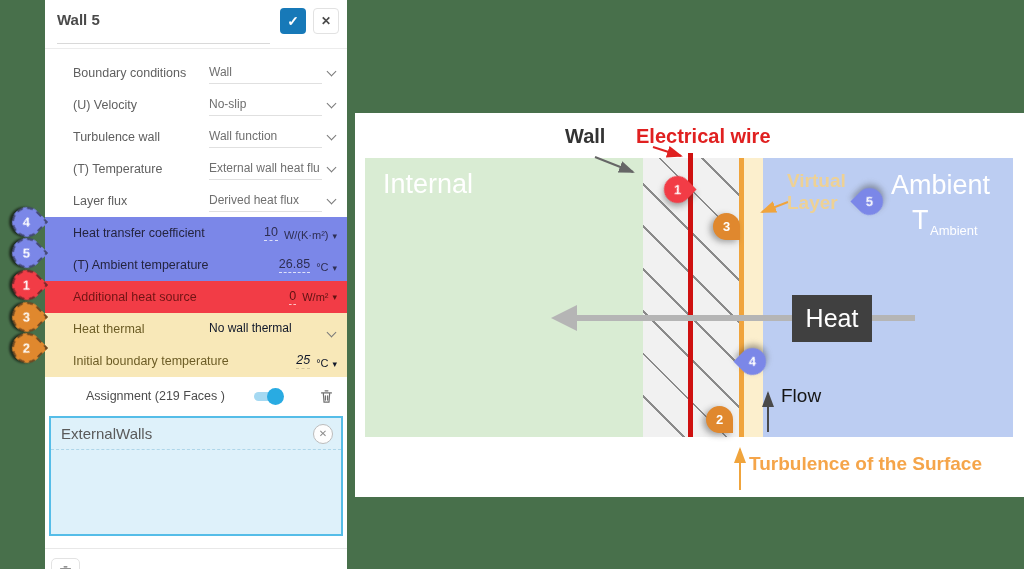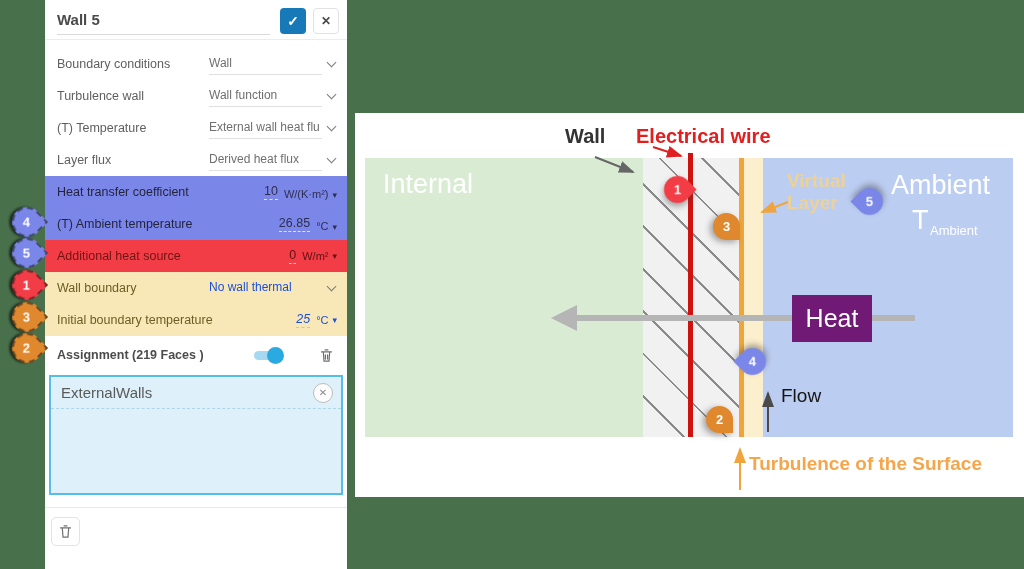--- a/index.html
+++ b/index.html
@@ -5,50 +5,50 @@
   html,body{margin:0;padding:0;}
   body{
     width:1024px;height:569px;position:relative;overflow:hidden;
     background:#48704b;
     font-family:"Liberation Sans", sans-serif;
     -webkit-font-smoothing:antialiased;
   }
   
   #panel{position:absolute;left:45px;top:0;width:302px;height:569px;background:#fff;box-sizing:border-box;}
   .title-row{display:flex;align-items:flex-start;padding:8px 8px 4px 12px;border-bottom:1px solid #ececec;}
-  .title-text{flex:1;font-size:15px;font-weight:700;color:#4a4a4a;border-bottom:1px solid #d9d9d9;padding:3px 0 6px;margin-right:10px;}
+  .title-text{flex:1;font-size:15px;font-weight:700;color:#4a4a4a;border-bottom:1px solid #d9d9d9;padding:3px 0 15px;margin-right:10px;}
   .sq-btn{width:26px;height:26px;border-radius:4px;display:flex;align-items:center;justify-content:center;box-sizing:border-box;cursor:pointer;}
   .btn-confirm{background:#1779b8;color:#fff;font-size:14px;font-weight:700;margin-right:7px;}
   .btn-close{background:#fff;border:1px solid #e2e2e2;color:#4a4a4a;font-size:12px;font-weight:700;}
   .form{padding-top:8px;}
-  .frow{display:flex;align-items:center;height:32px;padding:0 10px 0 12px;font-size:12.5px;box-sizing:border-box;}
+  .frow{display:flex;align-items:center;height:32px;padding:0 10px 0 28px;font-size:12.5px;box-sizing:border-box;}
   .frow .flabel{flex:1;color:#5f5f5f;white-space:nowrap;}
   .fval{width:128px;display:flex;align-items:center;color:#6f6f6f;}
   .fval .vtext{flex:1;border-bottom:1px solid #e0e0e0;padding:3px 0 4px;white-space:nowrap;overflow:hidden;font-size:12px;}
   .chev{width:6px;height:6px;border-right:1.5px solid #7a7a7a;border-bottom:1.5px solid #7a7a7a;transform:rotate(45deg);margin:0 2px 4px 6px;flex:none;}
   .fnum{width:140px;display:flex;align-items:center;justify-content:flex-end;}
   .fnum .num{border-bottom:1px dashed rgba(255,255,255,.75);padding-bottom:1px;}
   .fnum .unit{font-size:11px;margin-left:6px;}
   .fnum .caret{font-size:9px;margin-left:4px;}
   
   .hl-blue{background:#7b87e8;}
   .hl-blue .flabel{color:#24243f;}
   .hl-blue .fnum,.hl-blue .fval{color:#2e2e52;align-items:flex-end;}
   .hl-red{background:#f23c46;gap:32px;}
   .hl-red .flabel{color:#701414;}
   .hl-red .fnum{color:#5e1212;}
   .hl-red .num{border-bottom-color:rgba(255,210,210,.9);}
   .hl-yellow{background:#f8e8b8;}
   .hl-yellow .flabel{color:#6c5c25;}
-  .hl-yellow .fnum,.hl-yellow .fval{color:#1d4ed8;}
+  .hl-yellow .fnum,.hl-yellow .fval{color:#0f172a;align-items:flex-end;}
   .hl-yellow .vtext{border-bottom-color:transparent;}
   .hl-yellow .num{border-bottom-color:rgba(0,0,0,.15);font-style:italic;}
   
   .assign-row{display:flex;align-items:center;margin-top:6px;height:26px;padding:0 12px;}
-  .assign-label{flex:1;font-size:12.5px;font-weight:700;color:#4c4c4c;}
+  .assign-label{flex:1;font-size:12.5px;font-weight:400;color:#4c4c4c;text-align:center;}
   .toggle{position:relative;width:26px;height:9px;border-radius:5px;background:#a5d9f2;margin-right:38px;cursor:pointer;}
   .toggle .knob{position:absolute;right:-4px;top:-4px;width:17px;height:17px;border-radius:50%;background:#29abe2;}
   .trash-svg{width:17px;height:17px;stroke:#707070;fill:none;stroke-width:1.7;stroke-linecap:round;cursor:pointer;}
   .assign-box{margin:7px 4px 0;height:120px;background:#def1fa;border:2px solid #55bde8;box-sizing:border-box;}
   .chip-row{display:flex;align-items:center;height:31px;padding:0 8px 0 10px;border-bottom:1px dashed #aed6e9;}
   .chip-name{flex:1;font-size:15px;color:#5a5a5a;}
   .chip-x{width:18px;height:18px;border-radius:50%;border:1px solid #bcbcbc;background:#fdfdfd;color:#8a8a8a;font-size:10px;display:flex;align-items:center;justify-content:center;cursor:pointer;}
   .bottom-divider{margin-top:12px;border-top:1px solid #e8e8e8;}
   .mini-trash{margin:9px 0 0 6px;width:27px;height:27px;border:1px solid #e3e3e3;border-radius:5px;background:#fff;display:flex;align-items:center;justify-content:center;cursor:pointer;}
   
@@ -75,21 +75,21 @@
   #line-wire{left:333px;top:40px;width:5px;height:284px;background:#cf1110;}
   #svg-overlay{left:0;top:0;pointer-events:none;}
   .lbl{position:absolute;white-space:nowrap;}
   #lbl-internal{left:28px;top:56px;font-size:27px;color:#fff;}
   #lbl-wall{left:210px;top:12px;font-size:20px;color:#333;font-weight:600;}
   #lbl-wire{left:281px;top:12px;font-size:20px;color:#e02020;font-weight:600;}
   #lbl-virtual{left:432px;top:57px;width:64px;font-size:19px;line-height:22px;color:#eed194;font-weight:600;white-space:normal;}
   #lbl-ambient{left:536px;top:57px;font-size:27px;color:#fff;}
   #lbl-T{left:557px;top:92px;font-size:27px;color:#fff;}
   #lbl-Tsub{left:575px;top:110px;font-size:13px;color:#fff;}
-  #heat-box{left:437px;top:182px;width:80px;height:47px;background:#701a75;display:flex;align-items:center;justify-content:center;}
+  #heat-box{left:437px;top:182px;width:80px;height:47px;background:#404040;display:flex;align-items:center;justify-content:center;}
   #heat-box span{color:#fff;font-size:25px;}
   #lbl-flow{left:426px;top:272px;font-size:19px;color:#151515;}
   #lbl-surface{left:394px;top:340px;font-size:19px;color:#f5a54a;font-weight:600;}
 </style>
 </head>
 <body>
 
 <div id="panel">
   <div class="title-row">
     <div class="title-text">Wall 5</div>
@@ -104,20 +104,27 @@
   <div class="form">
 
     <div class="frow">
       <div class="flabel">Boundary conditions</div>
       <div class="fval">
         <div class="vtext">Wall</div>
         <div class="chev"></div>
       </div>
     </div>
     <div class="frow">
+      <div class="flabel">(U) Velocity</div>
+      <div class="fval">
+        <div class="vtext">No-slip</div>
+        <div class="chev"></div>
+      </div>
+    </div>
+    <div class="frow">
       <div class="flabel">Turbulence wall</div>
       <div class="fval">
         <div class="vtext">Wall function</div>
         <div class="chev"></div>
       </div>
     </div>
     <div class="frow">
       <div class="flabel">(T) Temperature</div>
       <div class="fval">
         <div class="vtext">External wall heat flu</div>
@@ -150,21 +157,21 @@
     </div>
     <div class="frow hl-red">
       <div class="flabel">Additional heat source</div>
       <div class="fnum">
         <span class="num">0</span>
         <span class="unit">W/m²</span>
         <span class="caret">▾</span>
       </div>
     </div>
     <div class="frow hl-yellow">
-      <div class="flabel">Wall boundary</div>
+      <div class="flabel">Heat thermal</div>
       <div class="fval">
         <div class="vtext">No wall thermal</div>
         <div class="chev"></div>
       </div>
     </div>
     <div class="frow hl-yellow">
       <div class="flabel">Initial boundary temperature</div>
       <div class="fnum">
         <span class="num">25</span>
         <span class="unit">°C</span>

